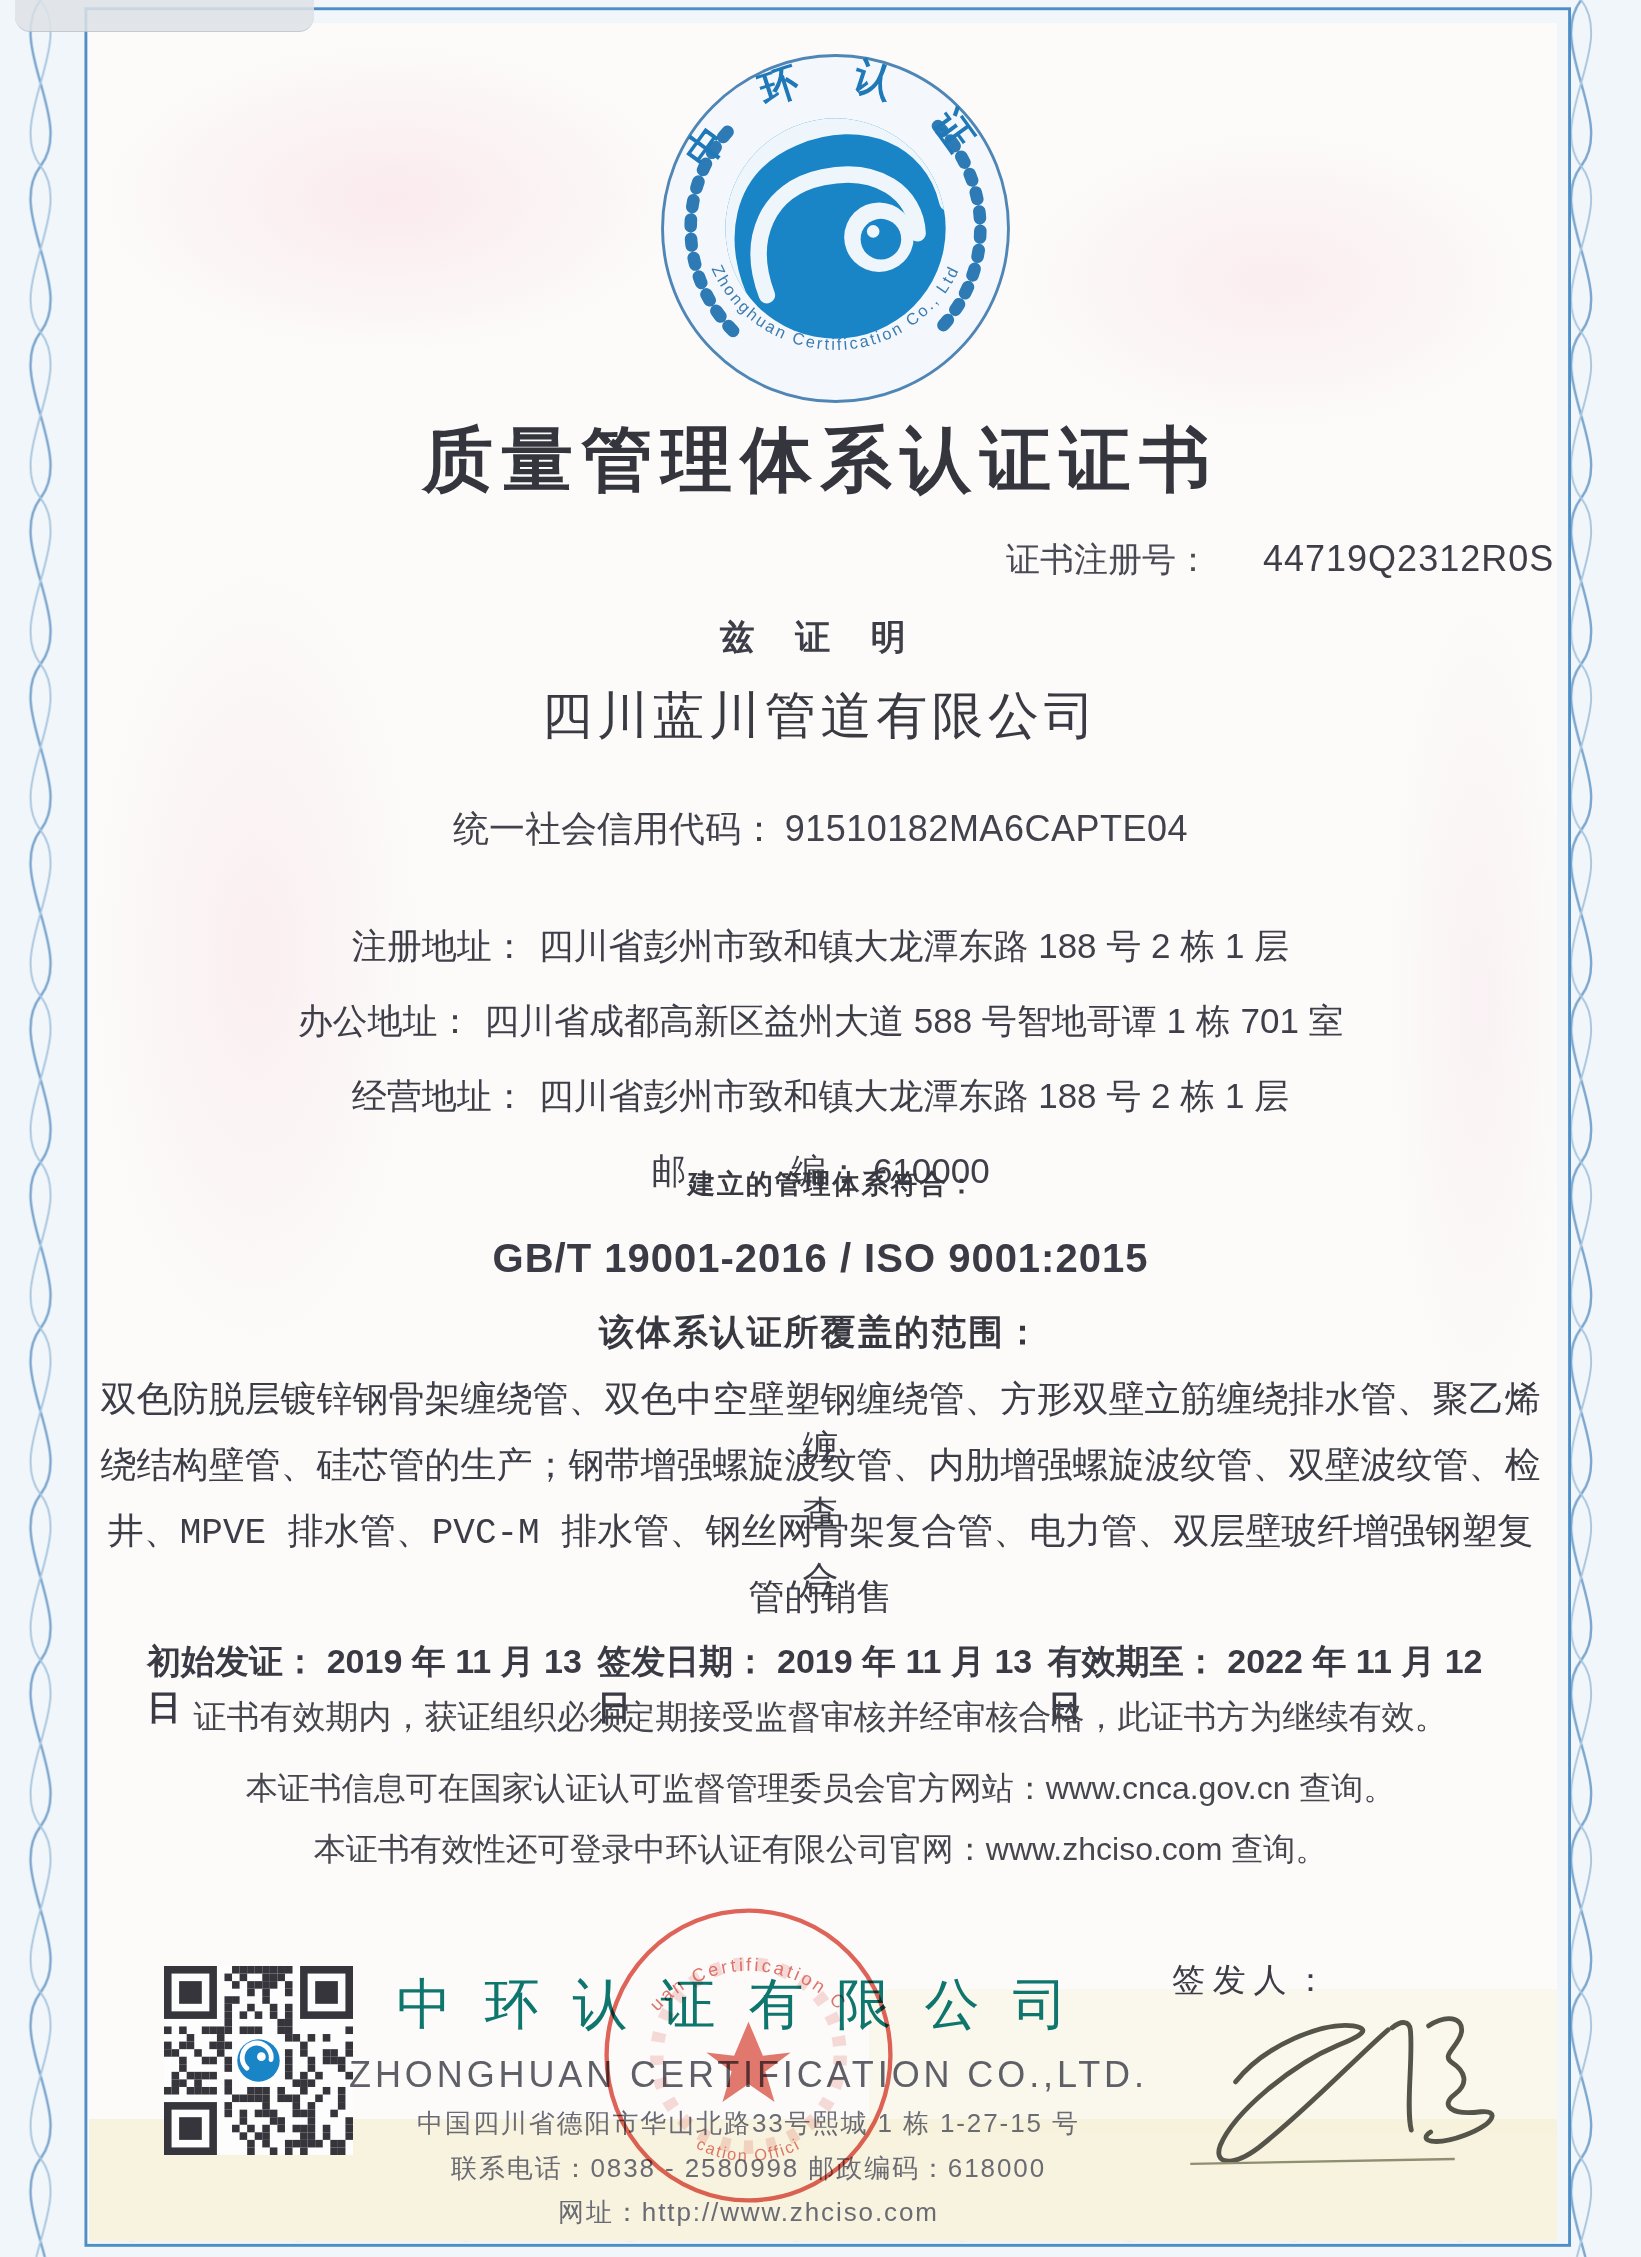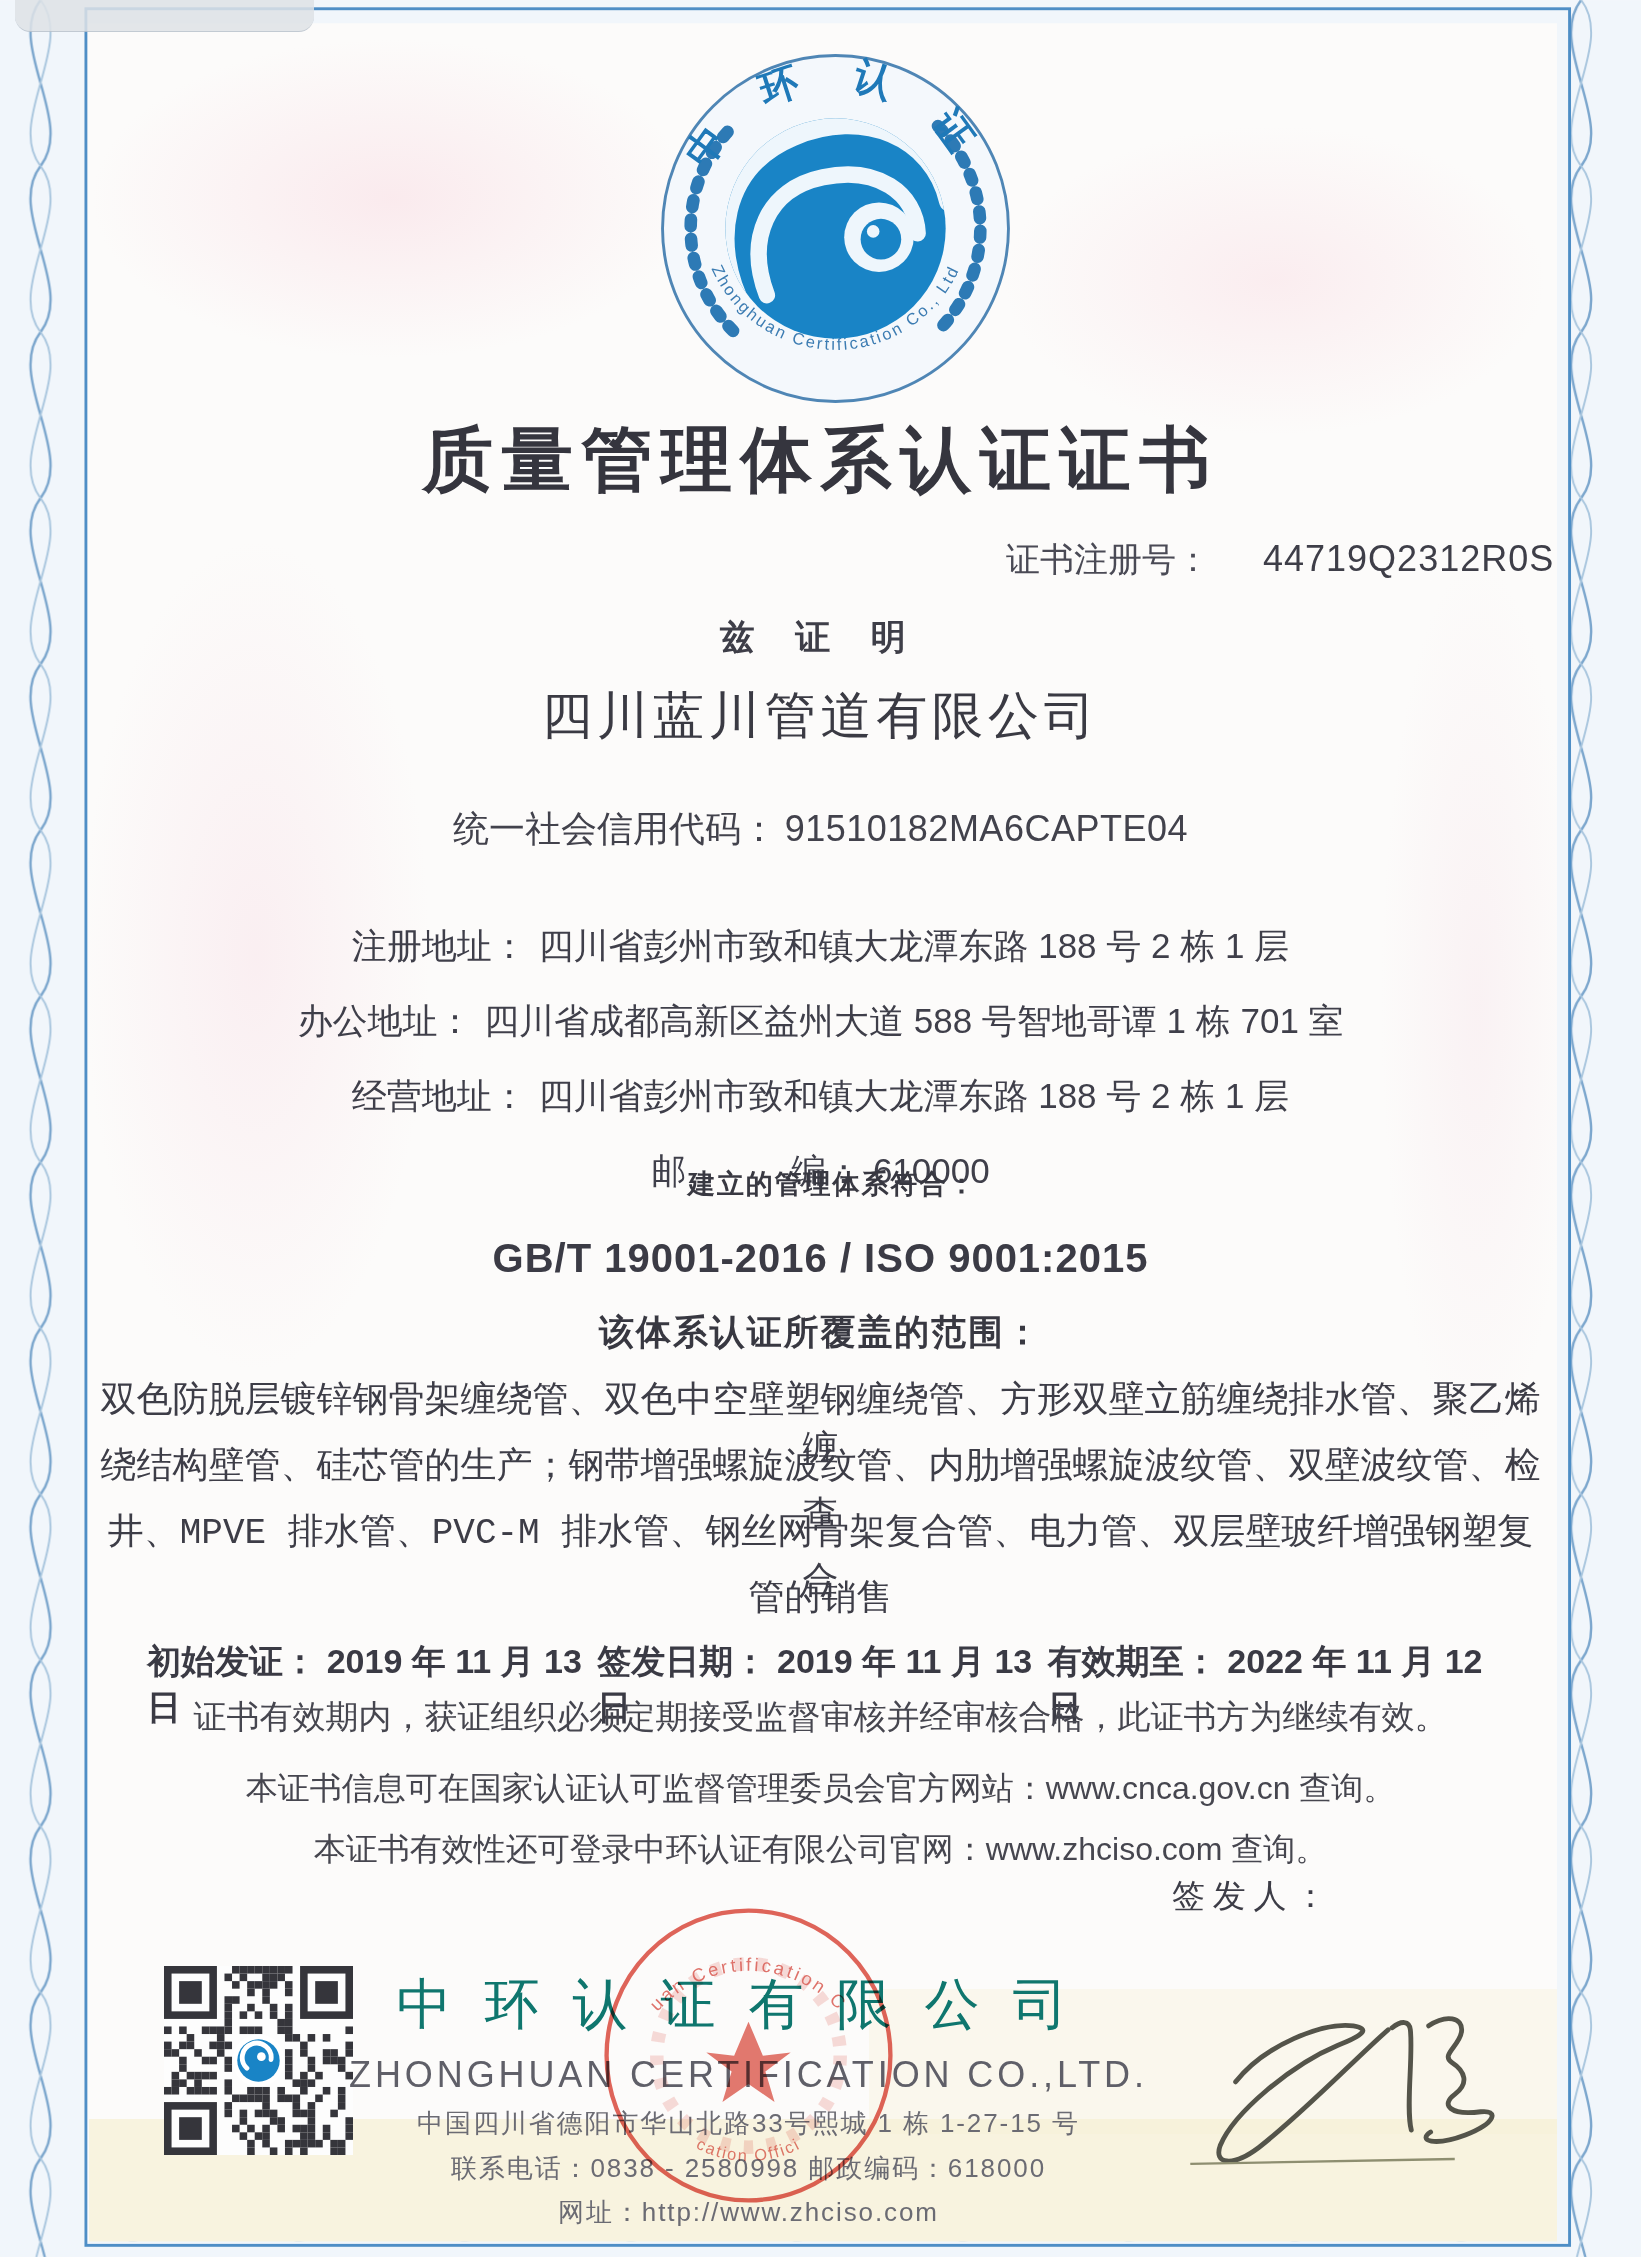--- a/index.html
+++ b/index.html
@@ -37,21 +37,21 @@
   .note1{top:1695px;font-size:33px;color:#46464f;}
   .note2{top:1767px;font-size:32px;color:#46464f;}
   .note3{top:1828px;font-size:32px;color:#46464f;}
   
   .footer-block{left:348px;top:1968px;width:801px;text-align:center;}
   .issuer-cn{font-size:55px;font-weight:500;letter-spacing:33px;color:#0f766e;white-space:nowrap;}
   .issuer-en{margin-top:11.6px;font-size:36px;letter-spacing:3.9px;color:#5f5f68;font-weight:500;}
   .issuer-addr{margin-top:10.6px;font-size:26px;letter-spacing:1.9px;color:#6b6b73;text-align:center;}
   .issuer-phone{margin-top:9.7px;font-size:26px;letter-spacing:1.9px;color:#6b6b73;}
   .issuer-web{margin-top:8.7px;font-size:26px;letter-spacing:1.9px;color:#6b6b73;}
-  .signer{left:1172px;top:1874px;font-size:33px;letter-spacing:7.7px;color:#3d3d47;}
+  .signer{left:1172px;top:1958px;font-size:33px;letter-spacing:7.7px;color:#3d3d47;}
   .stamp{left:595px;top:1902px;mix-blend-mode:multiply;opacity:.85;}
   .corner-artifact{left:15.4px;top:0;width:299px;height:31px;background:#dfe3e7;
                    border-radius:0 0 15.4px 15.4px;border-bottom:1.9px solid #b9c2cc;opacity:.85;}
 </style>
 </head>
 <body>
 
 <div id="page">
 
   <div class="tint" style="left:92px;top:39px;width:599px;height:319px;background:radial-gradient(closest-side,rgba(248,214,222,.45),rgba(248,214,222,0));"></div>

